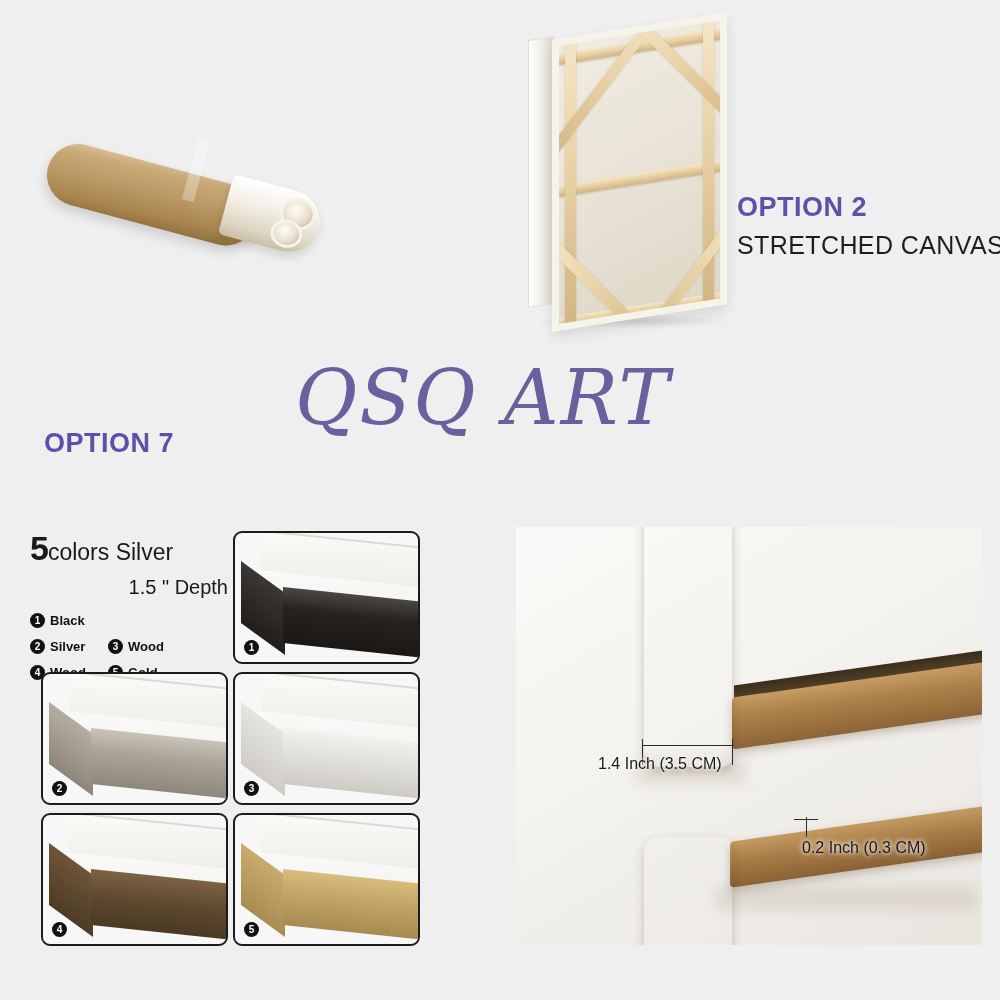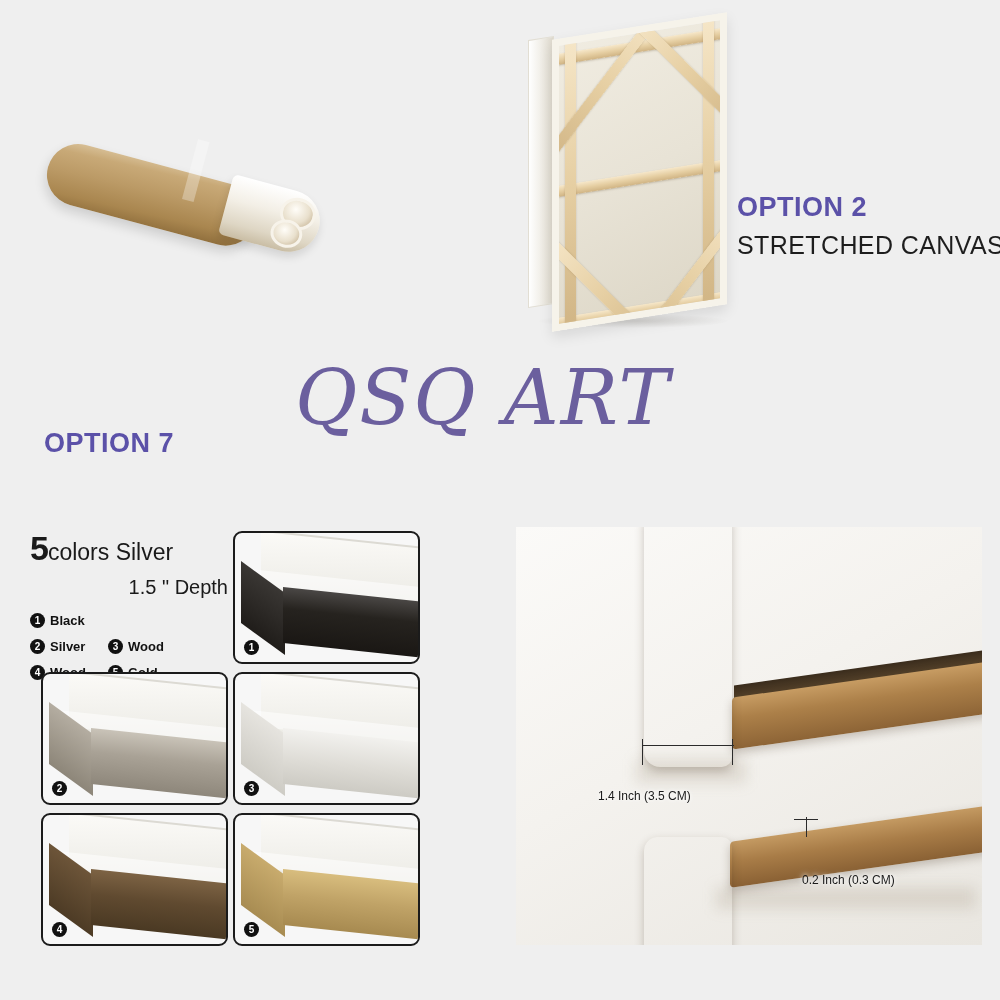--- a/index.html
+++ b/index.html
@@ -319,24 +319,23 @@
     position: absolute;
     border-top: 1.5px solid #2b2b2b;
   }
   .dim-tick {
     position: absolute;
     border-left: 1.5px solid #2b2b2b;
   }
   .dim-text {
     position: absolute;
     color: #1a1a1a;
-    font-size: 12px;
+    font-size: 16px;
     white-space: nowrap;
     text-shadow: 0 0 4px #fff, 0 0 7px #fff;
-    margin-top: 34px;
   }
 </style>
 </head>
 <body>
 
 <div id="page">
 
   <div id="opt1-art">
     <div class="tube-shadow"></div>
     <div class="tube-body"></div>

